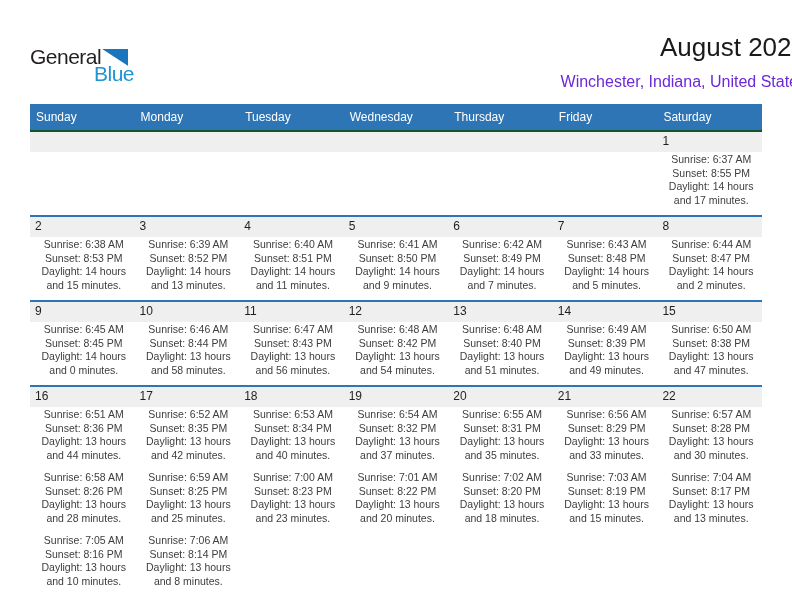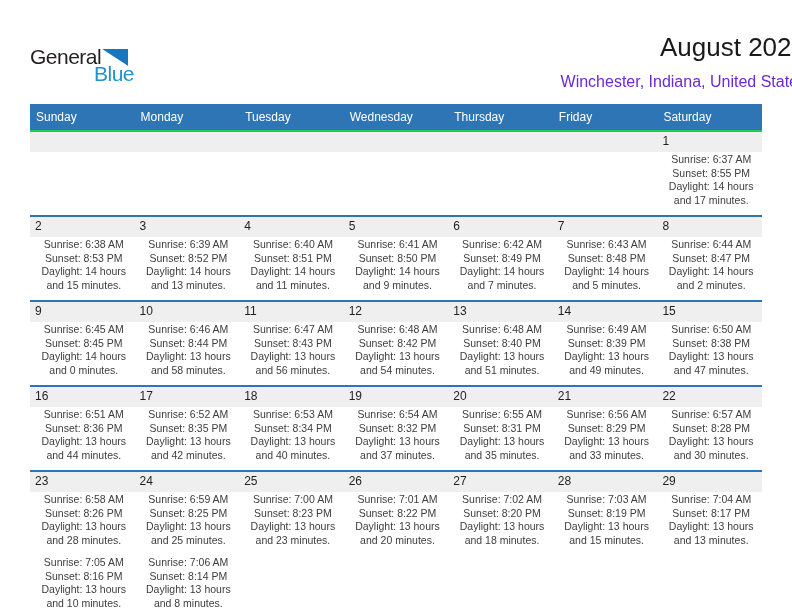--- a/index.html
+++ b/index.html
@@ -73,21 +73,21 @@
     table-layout: fixed;
   }
   table.calendar th {
     background: #2e75b5;
     color: #ffffff;
     font-weight: 400;
     font-size: 12px;
     text-align: left;
     height: 22px;
     padding: 2px 2px 2px 6px;
-    border-bottom: 2px solid #22c55e;
+    border-bottom: 2px solid #14532d;
   }
   tr.number-row td {
     background: #efefef;
     font-size: 12px;
     color: #1f1f1f;
     height: 17px;
     padding: 2px 2px 1px 5px;
     vertical-align: top;
   }
   tr.week-sep td { border-top: 2px solid #2e75b5; }
@@ -286,29 +286,20 @@
             <div>Sunrise: 6:56 AM</div>
             <div>Sunset: 8:29 PM</div>
             <div>Daylight: 13 hours and 33 minutes.</div>
           </td>
           <td>
             <div>Sunrise: 6:57 AM</div>
             <div>Sunset: 8:28 PM</div>
             <div>Daylight: 13 hours and 30 minutes.</div>
           </td>
         </tr>
-        <tr class="number-row week-sep">
-          <td>23</td>
-          <td>24</td>
-          <td>25</td>
-          <td>26</td>
-          <td>27</td>
-          <td>28</td>
-          <td>29</td>
-        </tr>
         <tr class="detail-row">
           <td>
             <div>Sunrise: 6:58 AM</div>
             <div>Sunset: 8:26 PM</div>
             <div>Daylight: 13 hours and 28 minutes.</div>
           </td>
           <td>
             <div>Sunrise: 6:59 AM</div>
             <div>Sunset: 8:25 PM</div>
             <div>Daylight: 13 hours and 25 minutes.</div>

